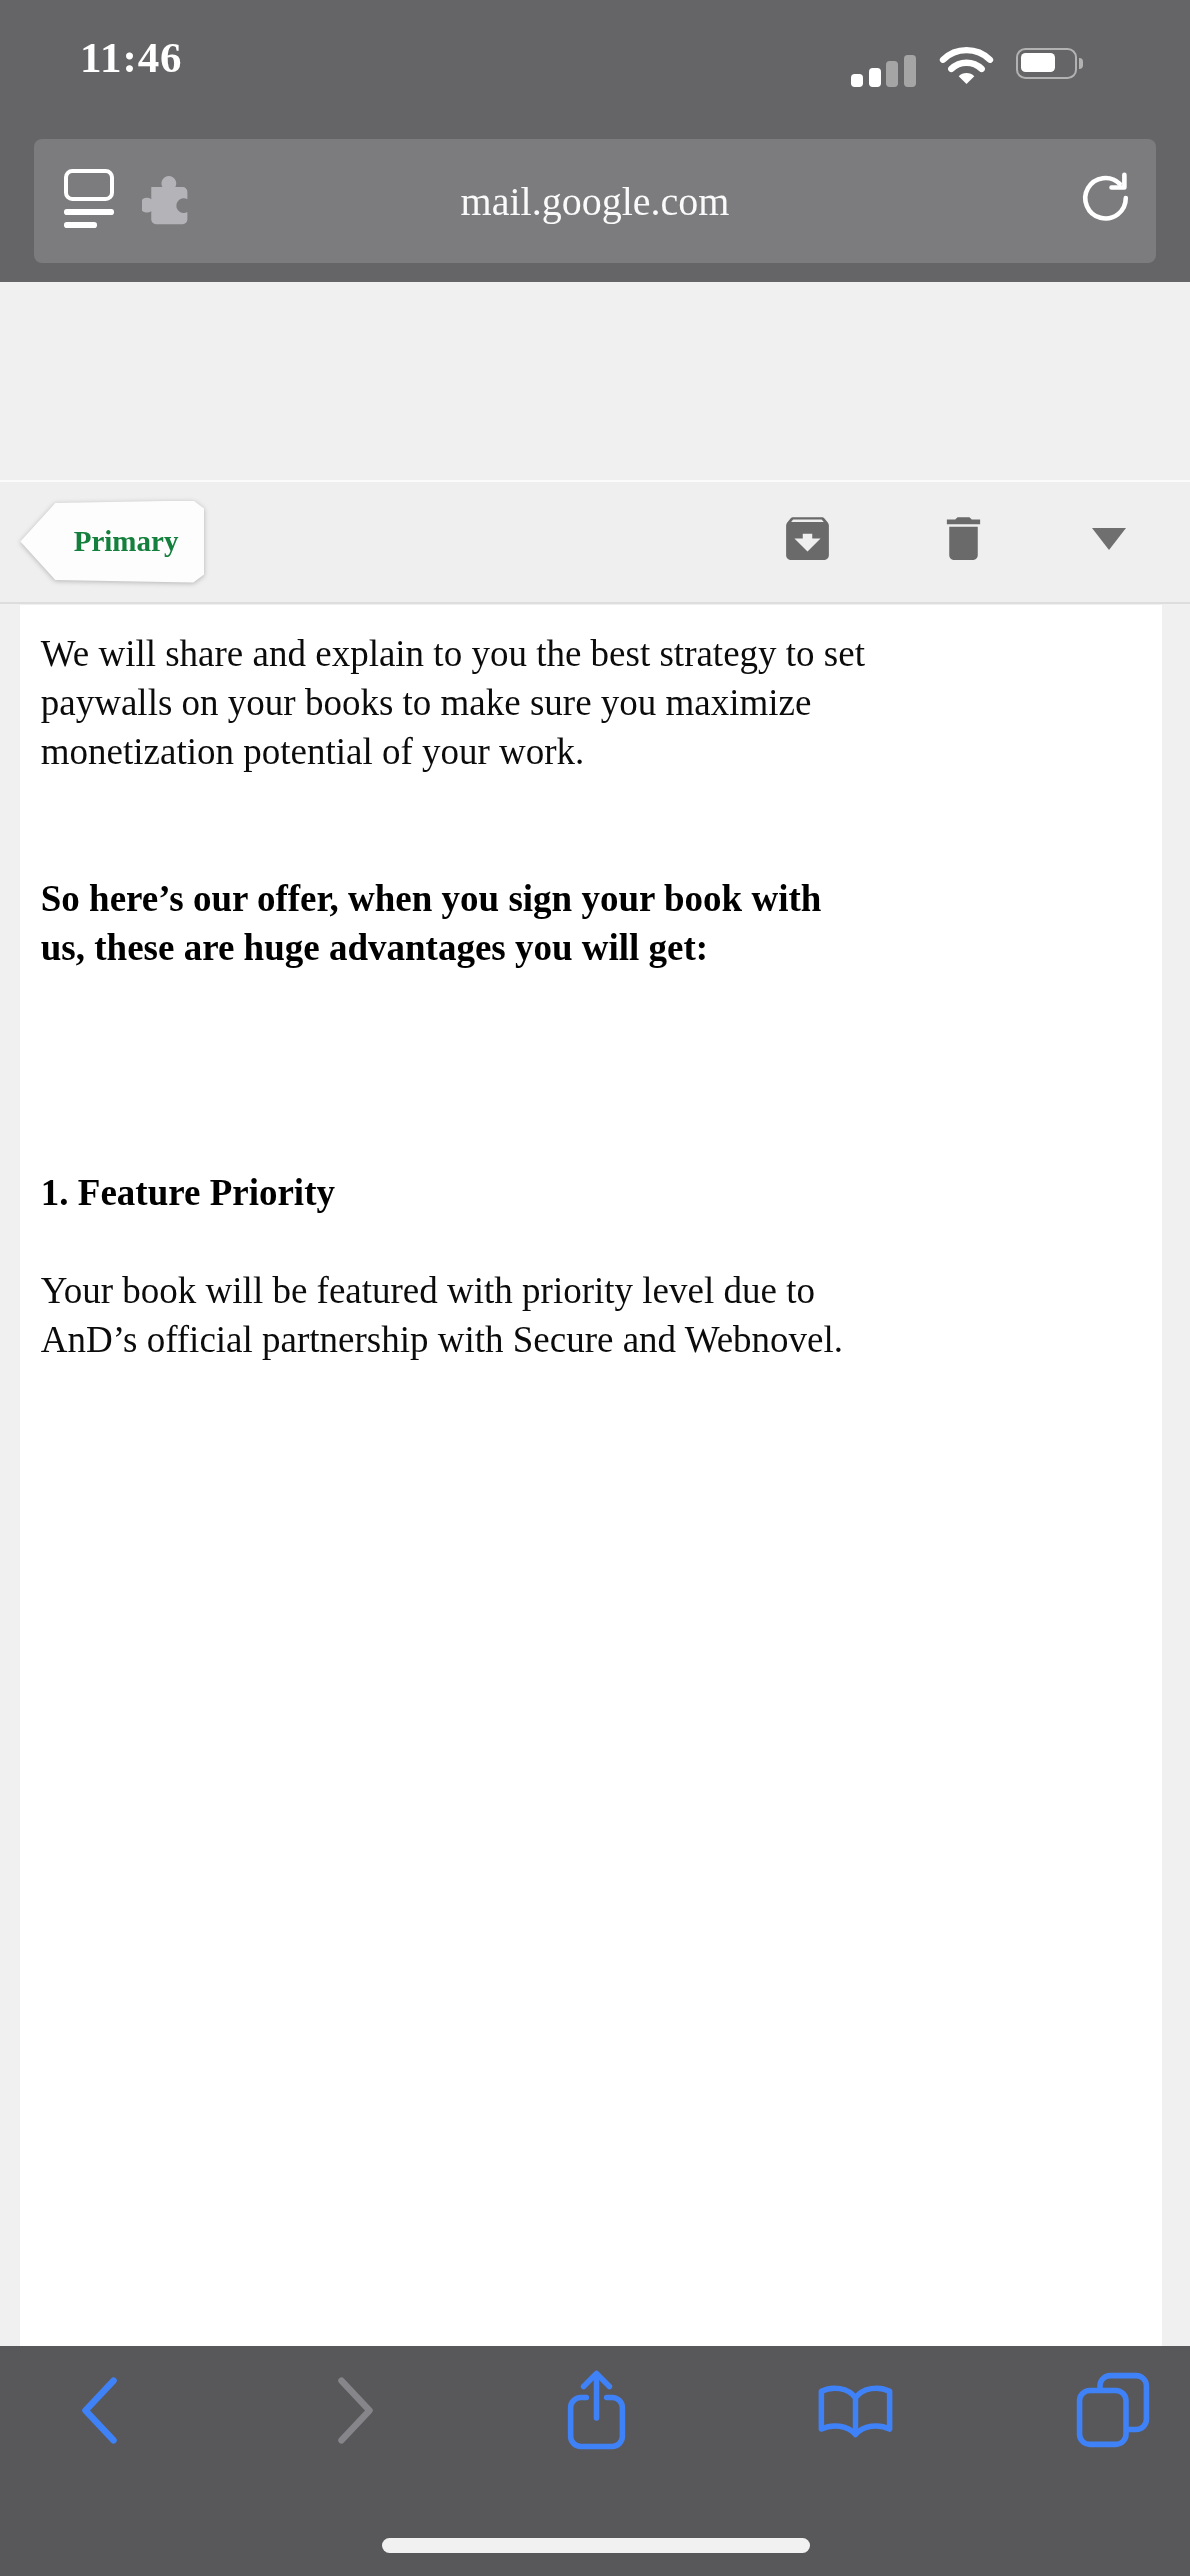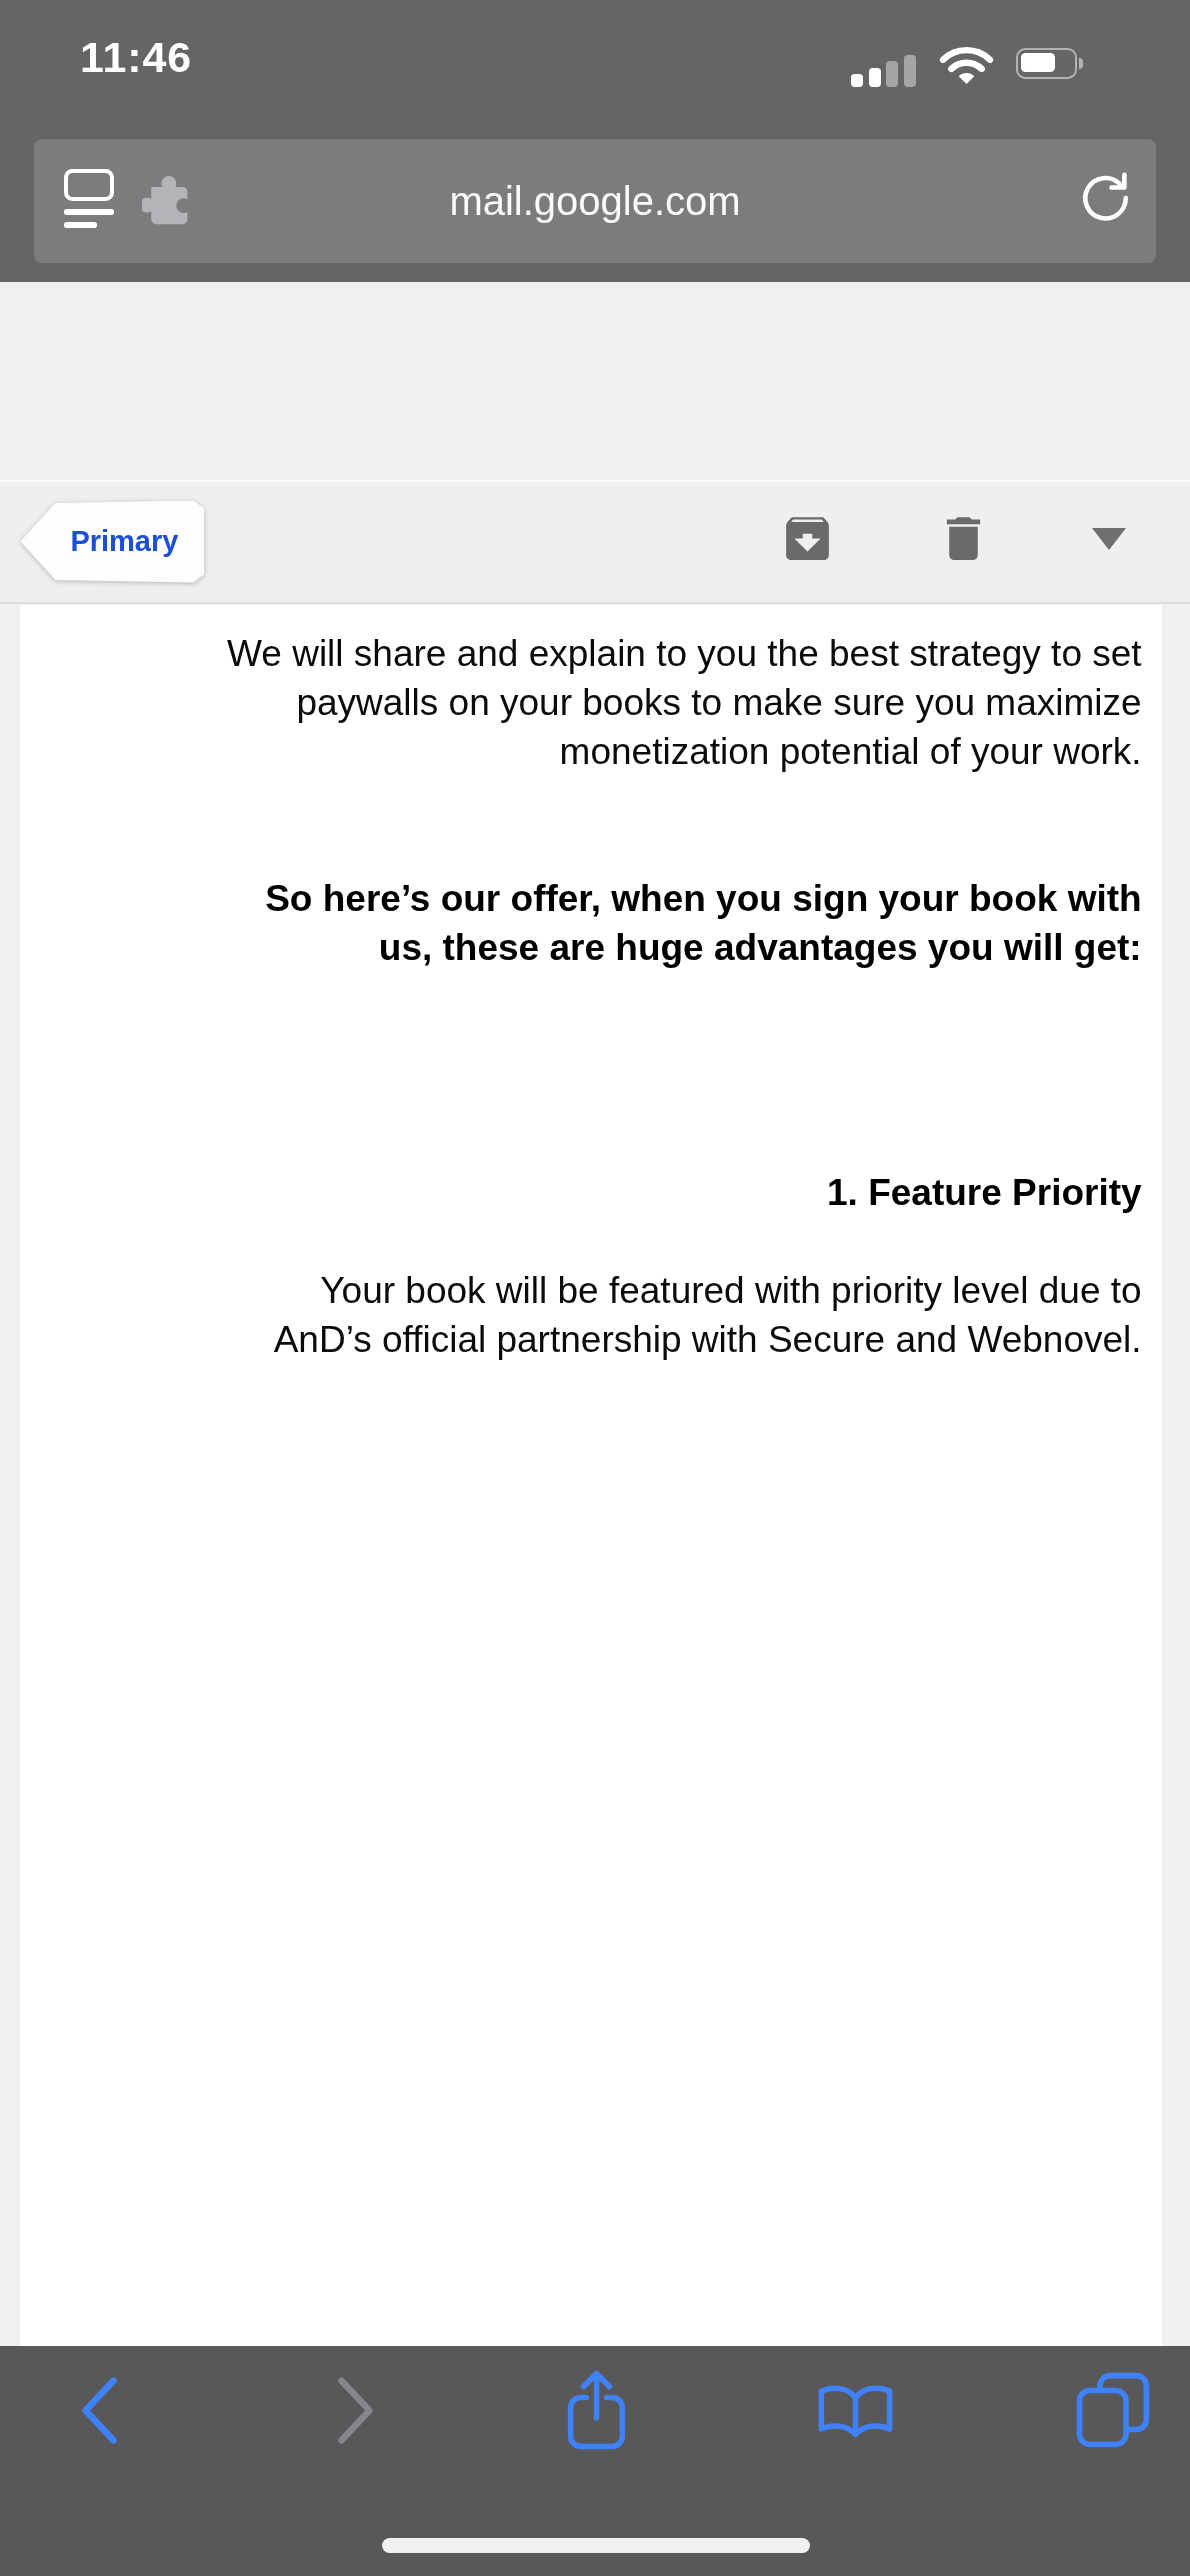--- a/index.html
+++ b/index.html
@@ -1,19 +1,19 @@
 <!DOCTYPE html>
 <html style="font-size:15px"><head>
 <meta charset="utf-8">
 <style>
   html,body{margin:0;padding:0;background:#202020;}
   *{box-sizing:border-box;}
   .screen{
     position:relative;width:1191px;height:2576px;overflow:hidden;
-    font-family:Liberation Sans, sans-serif;background:#f0f0f1;text-align:right;
+    font-family:Liberation Serif, serif;background:#f0f0f1;
   }
   
   .chrome-top{position:absolute;left:0;top:0;width:1191px;height:282px;background:#656567;}
   .time{position:absolute;left:80px;top:33px;color:#ffffff;font-size:43px;font-weight:600;letter-spacing:0.9px;}
   .signal{position:absolute;left:851px;top:52px;width:72px;height:35px;}
   .signal .bar{position:absolute;bottom:0;width:12px;border-radius:3.7px;background:#ffffff;}
   .signal .b1{left:0;height:13px;}
   .signal .b2{left:17.6px;height:19.5px;}
   .signal .b3{left:35px;height:26px;background:rgba(255,255,255,0.42);}
   .signal .b4{left:53px;height:32px;background:rgba(255,255,255,0.42);}
@@ -38,21 +38,21 @@
   .banner-title{position:absolute;left:206px;top:37px;font-size:34px;font-weight:700;color:#1b1b1d;}
   .banner-sub{position:absolute;left:206px;top:89px;font-size:32px;color:#2a2c2f;}
   .open-btn{position:absolute;right:62px;top:72px;font-size:36px;font-weight:500;letter-spacing:0.9px;color:#1957d2;}
   
   .mail-toolbar{position:absolute;left:0;top:480px;width:1191px;height:124px;background:#efeff0;
     border-top:2.8px solid #fbfbfc;box-shadow:inset 0 -1.9px 0 #dddddd;}
   .primary-wrap{position:absolute;left:20.4px;top:18.5px;filter:drop-shadow(0 1.9px 2.8px rgba(0,0,0,0.25));}
   .primary-btn{width:184px;height:82px;background:#fdfdfe;
     clip-path:polygon(0% 50%,19% 3%,94% 0%,100% 10%,100% 90%,94% 100%,19% 97%);
     display:flex;align-items:center;justify-content:flex-end;padding-right:26px;
-    font-size:29px;font-weight:700;color:#1d4ed8;}
+    font-size:29px;font-weight:700;color:#15803d;}
   .tb-icon{position:absolute;top:28px;}
   .archive-btn{left:779px;}
   .trash-btn{left:935px;}
   .caret-btn{position:absolute;left:1092px;top:46px;width:0;height:0;
     border-left:17.6px solid transparent;border-right:17.6px solid transparent;border-top:22px solid #6f6f6f;}
   
   .email-area{position:absolute;left:0;top:605px;width:1191px;height:1741px;background:#f0f0f1;}
   .email-card{position:absolute;left:20.4px;right:29px;top:0;bottom:0;background:#ffffff;overflow:hidden;}
   .email-text{margin-top:-25px;padding:0 20.4px;font-size:37px;line-height:49px;color:#0b0b0b;white-space:pre-line;}
   .para{margin:0 0 49px 0;}

